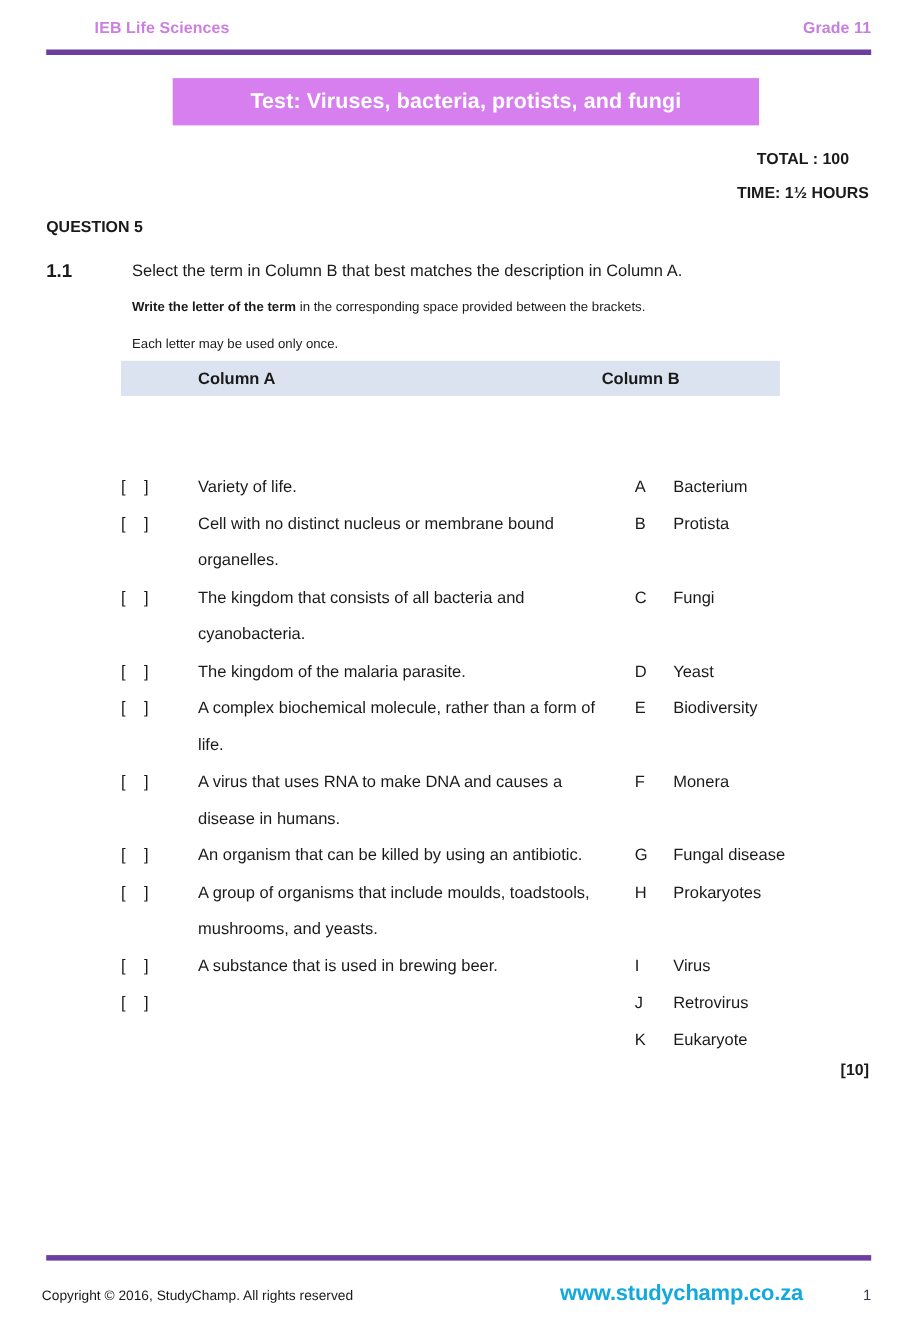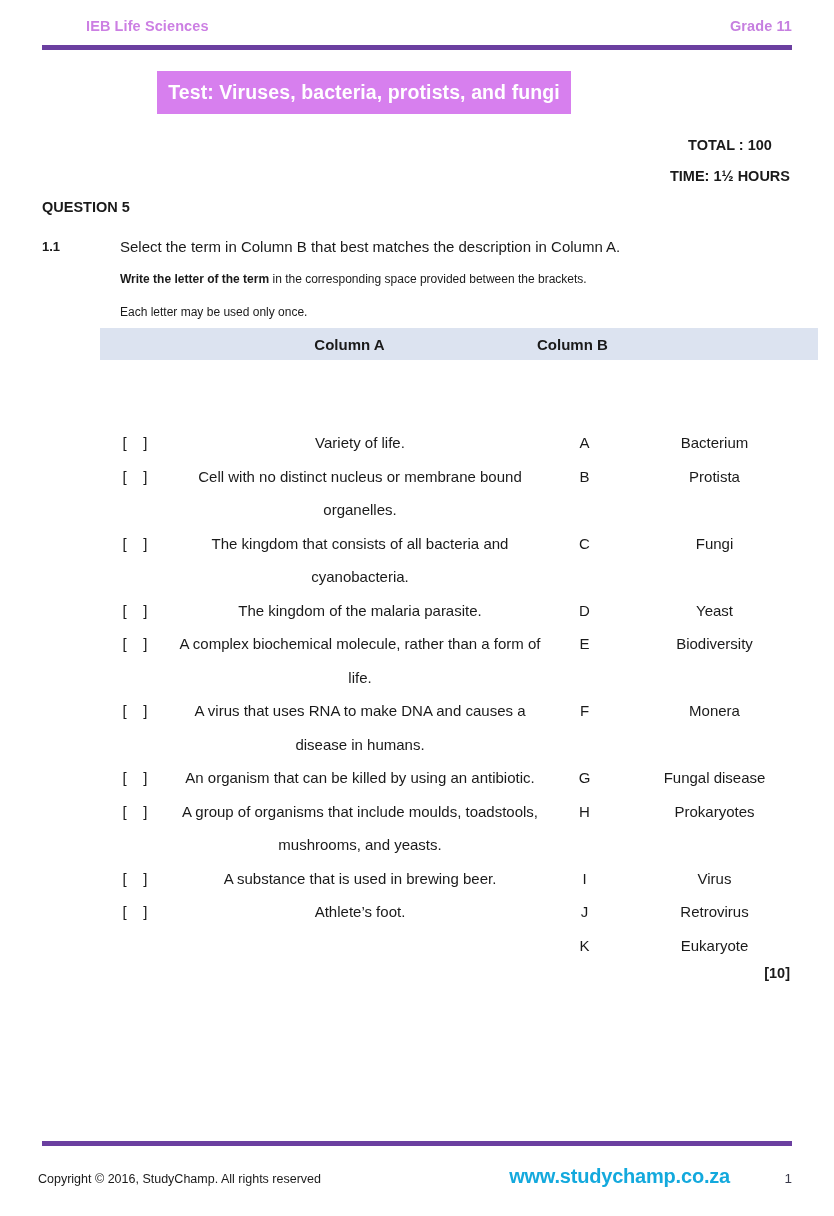--- a/index.html
+++ b/index.html
@@ -49,21 +49,21 @@
     top: 45px;
     height: 5px;
     background: #6b3fa0;
   }
 
   
   .banner {
     position: absolute;
     left: 157px;
     top: 71px;
-    width: 414px;
+    width: 533px;
     height: 43px;
     background: #d77fee;
     display: flex;
     align-items: center;
     justify-content: center;
   }
   .banner-text {
     color: #ffffff;
     font-weight: bold;
     font-size: 19.5px;
@@ -103,36 +103,35 @@
   .q-line {
     display: flex;
     align-items: flex-start;
     line-height: 33px;
     font-size: 15px;
   }
   .q-num {
     width: 78px;
     flex: none;
     font-weight: bold;
-    font-size: 13px;
+    font-size: 17px;
   }
   .q-text { flex: 1; }
   .q-sub {
     margin-left: 78px;
     line-height: 33px;
     font-size: 12px;
   }
 
   
   .tbl {
     position: absolute;
-    left: 100px;
+    left: 110px;
     top: 328px;
-    width: 718px;
-    text-align: center;
+    width: 599px;
   }
   .tbl-head {
     background: #dce3f0;
     height: 32px;
     display: flex;
     align-items: center;
   }
   .th {
     font-weight: bold;
     font-size: 15px;
@@ -301,21 +300,20 @@
           <div class="row-a">
             <div class="brk">[    ]</div>
             <div class="desc">A group of organisms that include moulds, toadstools, mushrooms, and yeasts.</div>
           </div>
           <div class="row-a">
             <div class="brk">[    ]</div>
             <div class="desc">A substance that is used in brewing beer.</div>
           </div>
           <div class="row-a">
             <div class="brk">[    ]</div>
-            <div class="desc">Athlete’s foot.</div>
           </div>
         </div>
       <div class="col-b" style="position: absolute;">
           <div class="row-b" style="position: absolute; left: 0px; right: 0px; top: 0px;">
             <div class="letter">A</div>
             <div class="term">Bacterium</div>
           </div>
           <div class="row-b" style="position: absolute; left: 0px; right: 0px; top: 33.5px;">
             <div class="letter">B</div>
             <div class="term">Protista</div>

